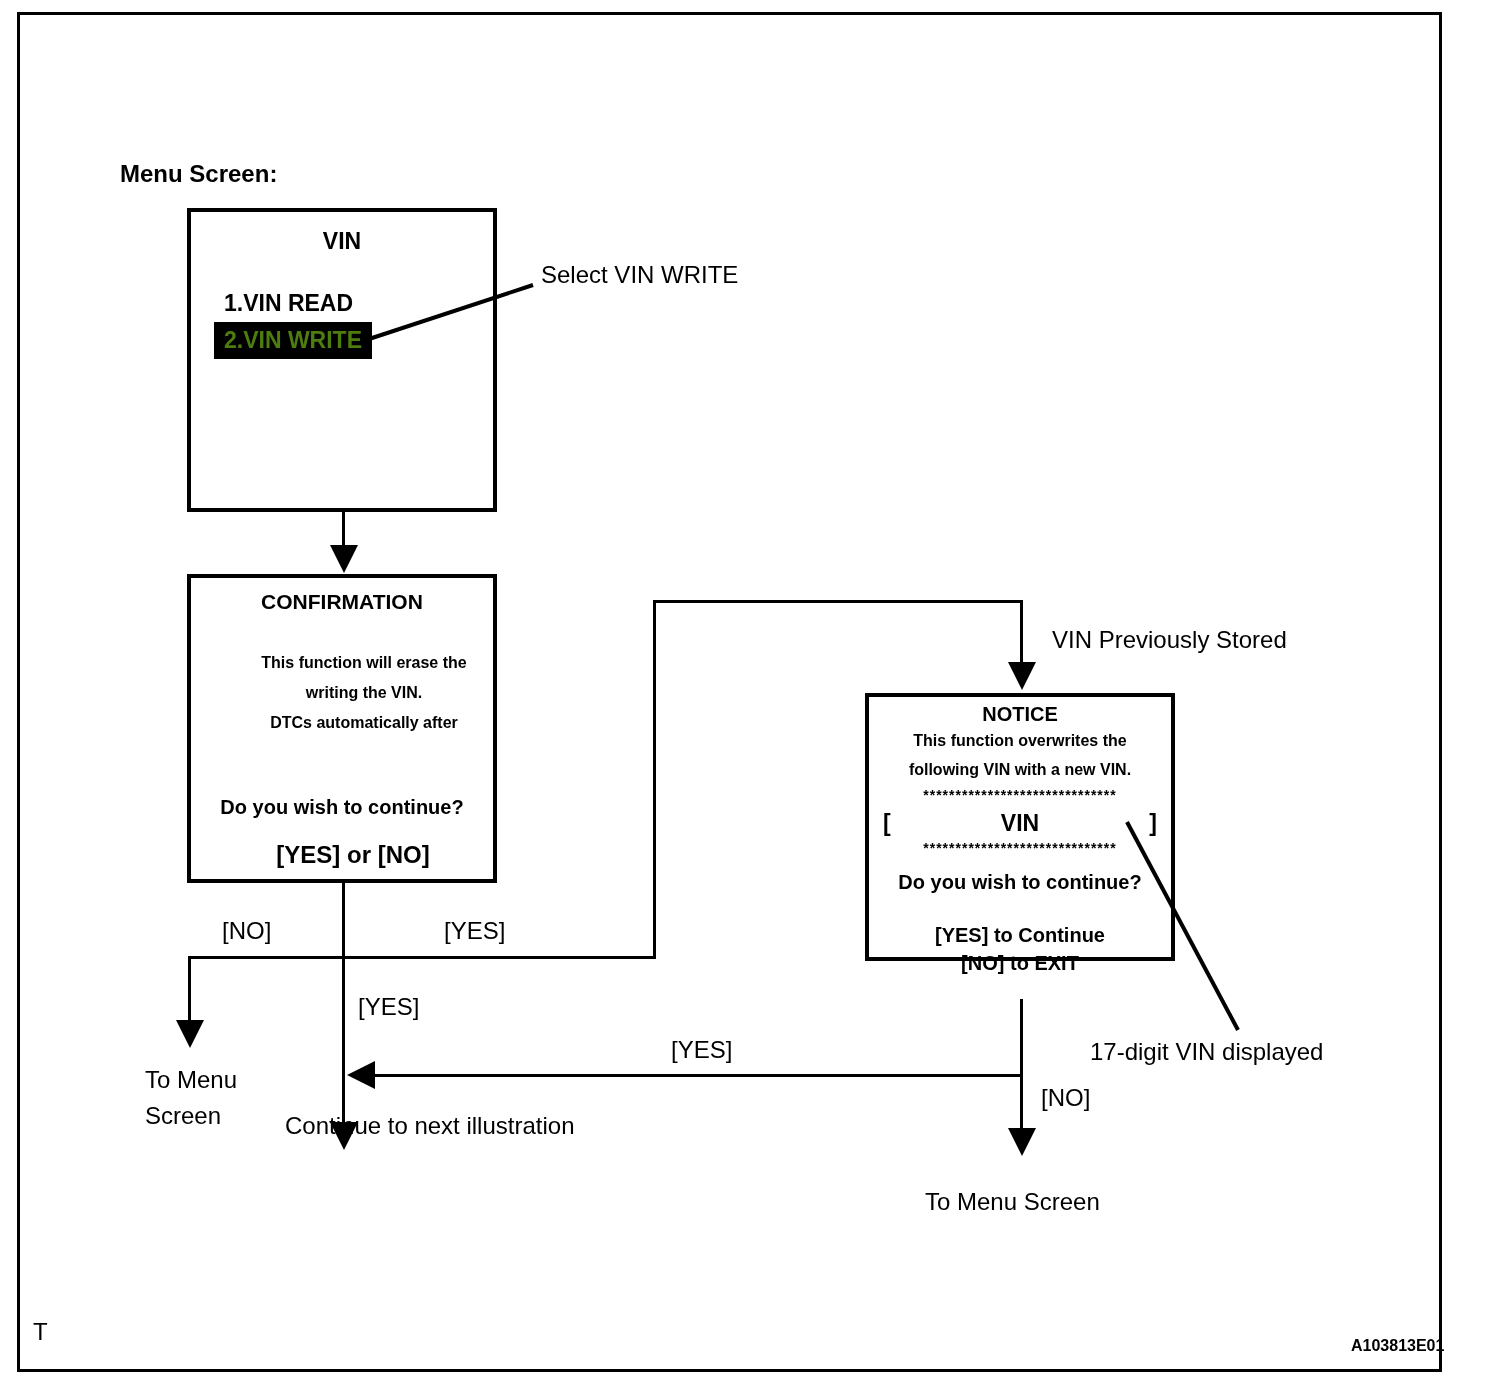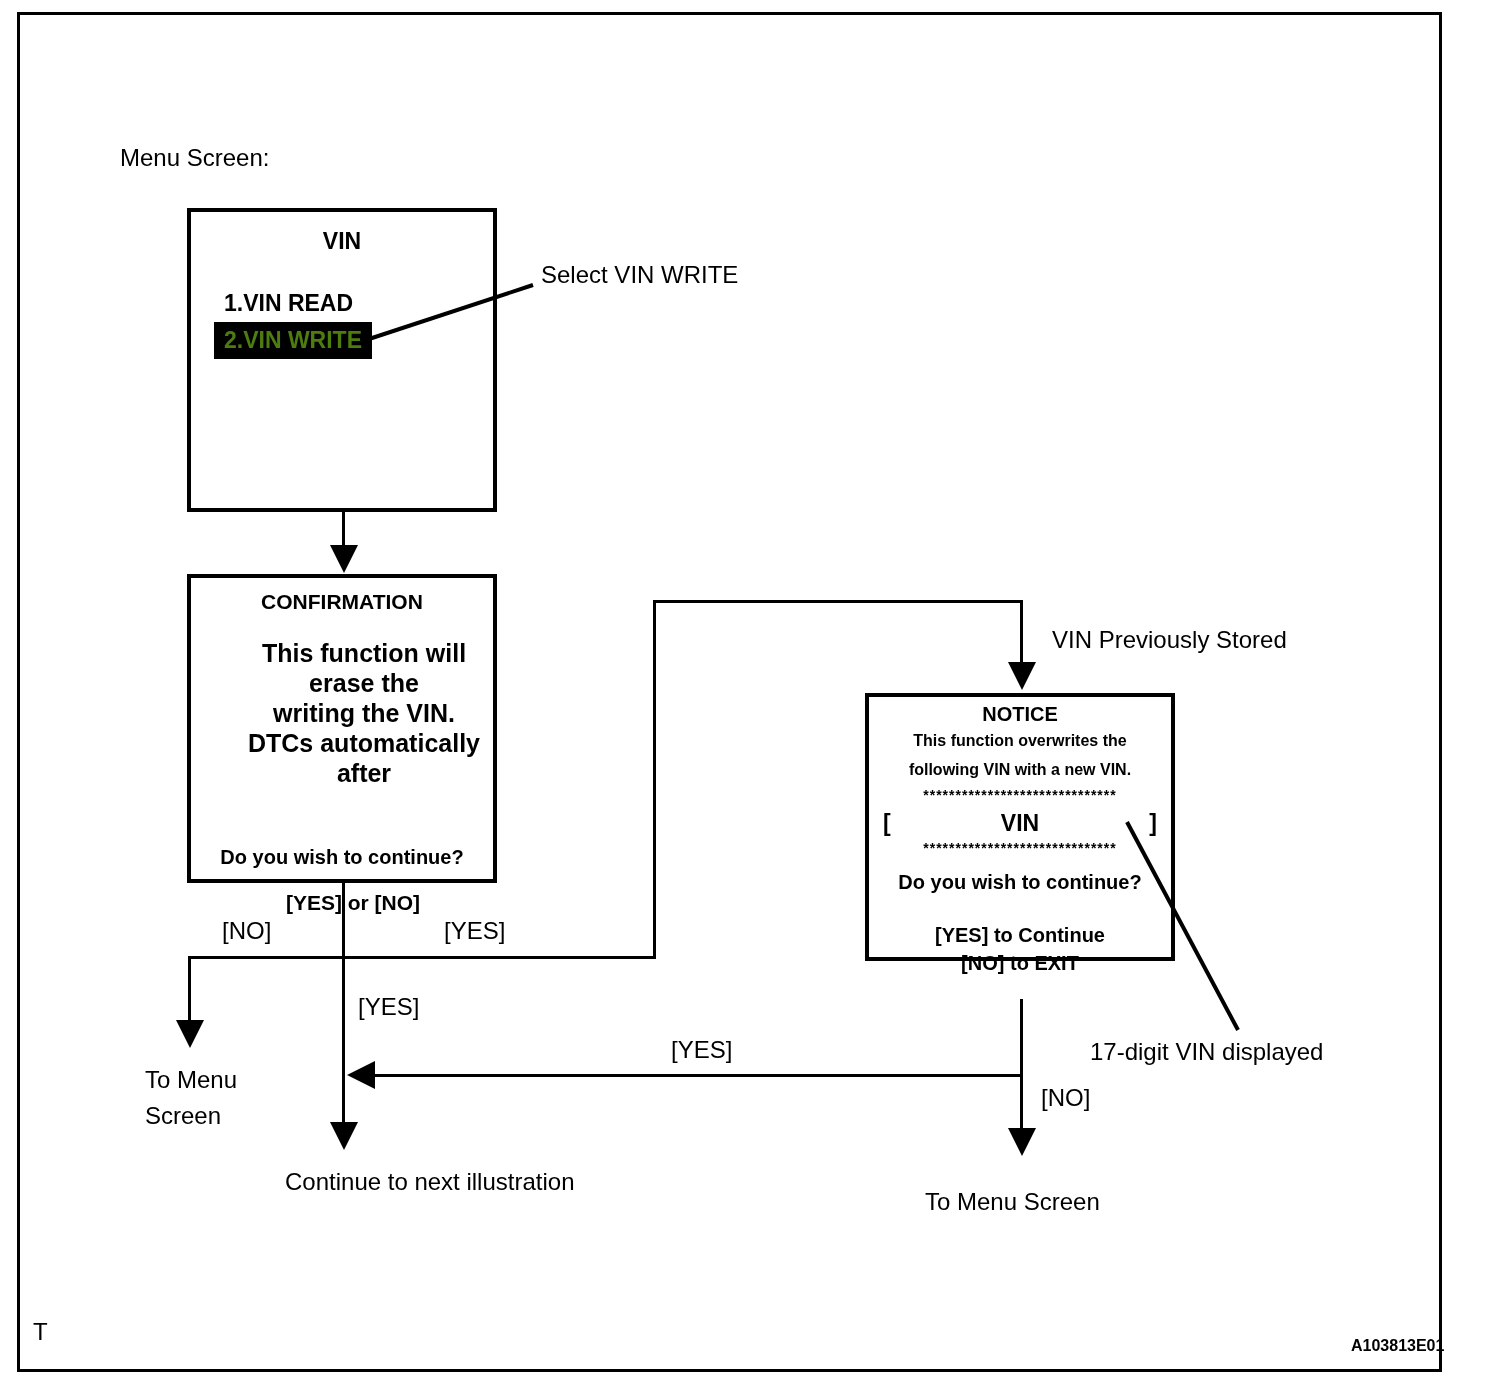--- a/index.html
+++ b/index.html
@@ -24,43 +24,43 @@
   .arr-left { position:absolute; width:0; height:0;
     border-top:14px solid transparent; border-bottom:14px solid transparent;
     border-right:28px solid #000; }
   
   .vin-title { margin-top:16px; font-size:23px; }
   .vin-item { position:absolute; left:33px; top:78px; font-size:23px; }
   .vin-item-selected { position:absolute; left:23px; top:110px; background:#000;
     color:#4d7c0f; font-size:23px; padding:5px 10px; }
   
   .conf-title { margin-top:12px; font-size:21px; }
-  .conf-body { margin-top:24px; font-size:25px; line-height:30px;padding-left:44px; }
+  .conf-body { margin-top:34px; font-size:16px; line-height:30px;padding-left:44px; }
   .conf-question { margin-top:58px; font-size:20px; }
-  .conf-options { margin-top:22px; font-size:21px;margin-left:22px; }
+  .conf-options { margin-top:22px; font-size:24px;margin-left:22px; }
   
   .notice-title { margin-top:6px; font-size:20px; }
   .notice-body { font-size:16px; line-height:29px; }
   .asterisk-row { font-size:14px; letter-spacing:1px; line-height:14px;
     margin-top:4px; overflow:hidden; white-space:nowrap; }
   .vin-bracket-row { display:flex; justify-content:space-between; align-items:center;
     padding:0 14px; font-size:23px; margin-top:8px; }
   .notice-question { margin-top:16px; font-size:20px; }
   .notice-yes { margin-top:30px; font-size:20px; }
   .notice-no { margin-top:5px; font-size:20px; }
   svg.overlay { position:absolute; left:0; top:0; pointer-events:none; }
 </style>
 </head>
 <body>
 
 <div id="canvas">
 
   <div class="frame"></div>
 
-  <div class="label" style="left:120px; top:144px;">Menu Screen:</div>
+  <div class="label" style="left:120px; top:160px;font-weight:bold;">Menu Screen:</div>
 
   <div class="screen-box" style="left:187px; top:208px; width:310px; height:304px;">
     <div class="vin-title">VIN</div>
     <div class="vin-item">1.VIN READ</div>
     <div class="vin-item-selected">2.VIN WRITE</div>
   </div>
 
   <div class="label" style="left:541px; top:261px;">Select VIN WRITE</div>
 
   <div class="vline" style="left:342px; top:512px; height:36px;"></div>
@@ -92,21 +92,21 @@
 
   <div class="label" style="left:222px; top:917px;">[NO]</div>
   <div class="label" style="left:444px; top:917px;">[YES]</div>
   <div class="label" style="left:358px; top:993px;">[YES]</div>
 
   <div class="label" style="left:145px; top:1062px; line-height:36px;">
     <div>To Menu</div>
     <div>Screen</div>
   </div>
 
-  <div class="label" style="left:285px; top:1168px;">Continue to next illustration</div>
+  <div class="label" style="left:285px; top:1112px;">Continue to next illustration</div>
 
   <div class="label" style="left:1052px; top:626px;">VIN Previously Stored</div>
 
   <div class="screen-box" style="left:865px; top:693px; width:310px; height:268px;">
     <div class="notice-title">NOTICE</div>
     <div class="notice-body">This function overwrites the</div>
     <div class="notice-body">following VIN with a new VIN.</div>
     <div class="asterisk-row">******************************</div>
     <div class="vin-bracket-row">
       <span>[</span>

